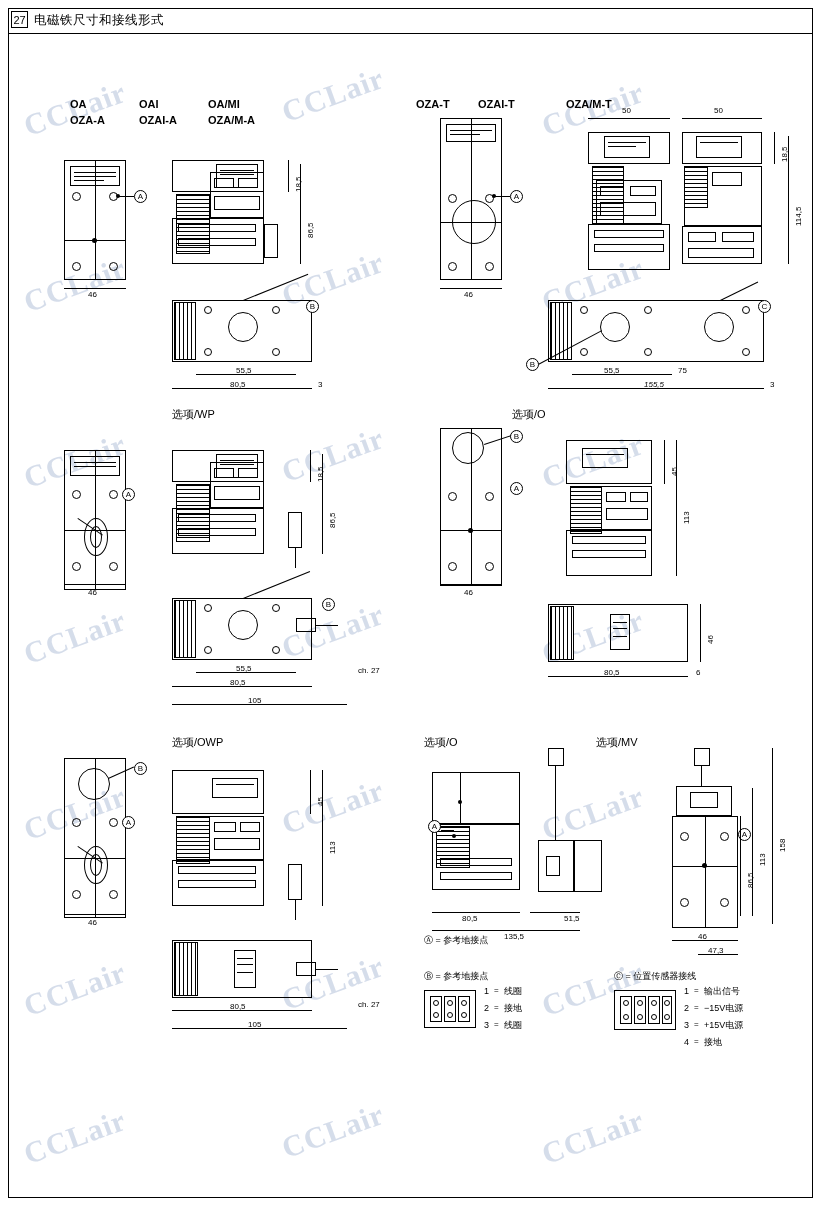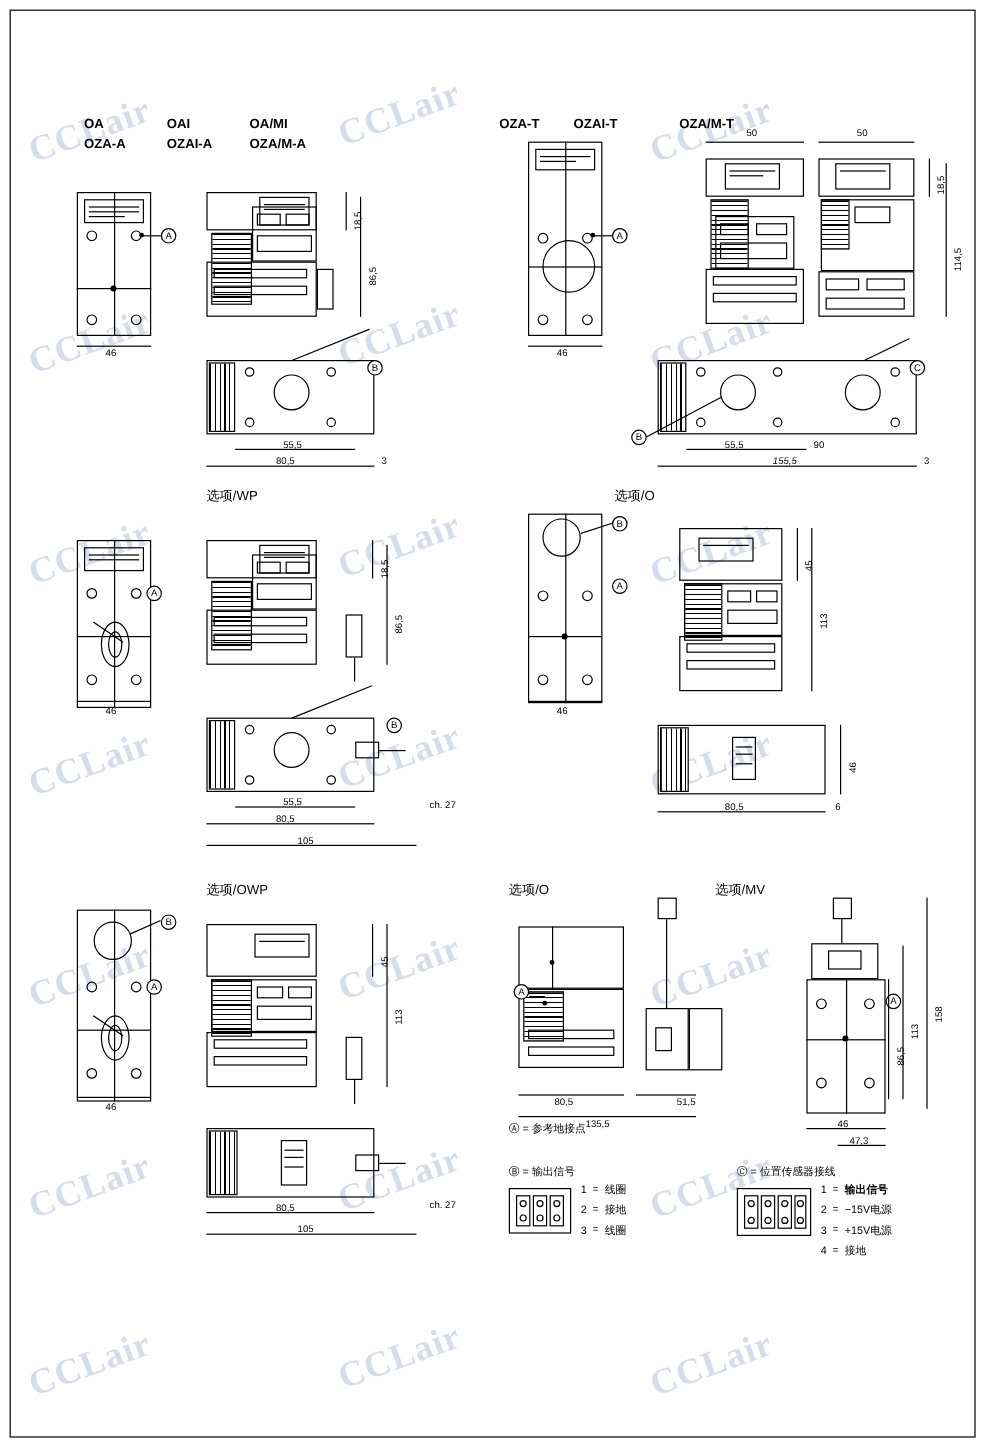--- a/index.html
+++ b/index.html
@@ -32,20 +32,24 @@
   .legend{position:absolute;font-size:9px;line-height:13px;white-space:nowrap;}
   .numlist{position:absolute;font-size:9px;line-height:14px;white-space:nowrap;}
 </style>
 </head>
 <body>
 
 <div id="page">
 
   <div class="frame"></div>
 
+  <div class="hdr">
+    <div class="pagenum">27</div>
+    <div class="hdrtitle">电磁铁尺寸和接线形式</div>
+  </div>
 
   <div class="wm" style="left:22px;  top:92px;">CCLair</div>
   <div class="wm" style="left:280px; top:78px;">CCLair</div>
   <div class="wm" style="left:540px; top:92px;">CCLair</div>
   <div class="wm" style="left:22px;  top:268px;">CCLair</div>
   <div class="wm" style="left:280px; top:262px;">CCLair</div>
   <div class="wm" style="left:540px; top:268px;">CCLair</div>
   <div class="wm" style="left:22px;  top:444px;">CCLair</div>
   <div class="wm" style="left:280px; top:438px;">CCLair</div>
   <div class="wm" style="left:540px; top:444px;">CCLair</div>
@@ -181,21 +185,21 @@
   <div class="circ" style="left:580px;top:348px; width:8px; height:8px;"></div>
   <div class="circ" style="left:644px;top:348px; width:8px; height:8px;"></div>
   <div class="circ" style="left:742px;top:306px; width:8px; height:8px;"></div>
   <div class="circ" style="left:742px;top:348px; width:8px; height:8px;"></div>
   <div class="ln hln" style="left:538px;top:364px; width:72px;transform:rotate(-28deg);transform-origin:0 0;"></div>
   <div class="cball" style="left:526px;top:358px; width:13px; height:13px;">B</div>
   <div class="ln hln" style="left:720px;top:300px; width:42px;transform:rotate(-26deg);transform-origin:0 0;"></div>
   <div class="cball" style="left:758px;top:300px; width:13px; height:13px;">C</div>
   <div class="ln hln" style="left:572px;top:374px; width:100px;"></div>
   <div class="dim" style="left:604px;top:366px;">55,5</div>
-  <div class="dim" style="left:678px;top:366px;">90</div>
+  <div class="dim" style="left:678px;top:366px;">75</div>
   <div class="ln hln" style="left:548px;top:388px; width:216px;"></div>
   <div class="dim" style="left:644px;top:380px;font-style:italic;">155,5</div>
   <div class="dim" style="left:770px;top:380px;">3</div>
 
   <div class="lbl" style="left:172px;top:408px;">选项/WP</div>
 
   <div class="box" style="left:64px; top:450px; width:62px; height:140px;"></div>
   <div class="box" style="left:70px; top:456px; width:50px; height:20px;"></div>
   <div class="ln hln" style="left:74px; top:462px; width:42px;"></div>
   <div class="ln hln" style="left:74px; top:466px; width:42px;"></div>
@@ -363,21 +367,21 @@
   <div class="dim" style="left:462px;top:914px;">80,5</div>
 
   <div class="box" style="left:548px;top:748px; width:16px; height:18px;"></div>
   <div class="ln vln" style="left:555px;top:766px; height:74px;"></div>
   <div class="box" style="left:538px;top:840px; width:36px; height:52px;"></div>
   <div class="box" style="left:546px;top:856px; width:14px; height:20px;"></div>
   <div class="box" style="left:574px;top:840px; width:28px; height:52px;"></div>
   <div class="ln hln" style="left:530px;top:912px; width:50px;"></div>
   <div class="dim" style="left:564px;top:914px;">51,5</div>
   <div class="ln hln" style="left:432px;top:930px; width:148px;"></div>
-  <div class="dim" style="left:488px;top:932px;">135,5</div>
+  <div class="dim" style="left:504px;top:932px;">135,5</div>
 
   <div class="box" style="left:694px;top:748px; width:16px; height:18px;"></div>
   <div class="ln vln" style="left:701px;top:766px; height:20px;"></div>
   <div class="box" style="left:676px;top:786px; width:56px; height:30px;"></div>
   <div class="box" style="left:690px;top:792px; width:28px; height:16px;"></div>
   <div class="boxthk" style="left:672px;top:816px; width:66px; height:112px;"></div>
   <div class="circ" style="left:680px;top:832px; width:9px; height:9px;"></div>
   <div class="circ" style="left:720px;top:832px; width:9px; height:9px;"></div>
   <div class="circ" style="left:680px;top:898px; width:9px; height:9px;"></div>
   <div class="circ" style="left:720px;top:898px; width:9px; height:9px;"></div>
@@ -390,21 +394,21 @@
   <div class="ln hln" style="left:698px;top:954px; width:40px;"></div>
   <div class="dim" style="left:708px;top:946px;">47,3</div>
   <div class="ln vln" style="left:752px;top:788px; height:128px;"></div>
   <div class="dim vert" style="left:758px;top:866px;">113</div>
   <div class="ln vln" style="left:740px;top:816px; height:100px;"></div>
   <div class="dim vert" style="left:746px;top:888px;">86,5</div>
   <div class="ln vln" style="left:772px;top:748px; height:176px;"></div>
   <div class="dim vert" style="left:778px;top:852px;">158</div>
 
   <div class="legend" style="left:424px;top:934px;">Ⓐ = 参考地接点</div>
-  <div class="legend" style="left:424px;top:970px;">Ⓑ = 输出信号</div>
+  <div class="legend" style="left:424px;top:970px;">Ⓑ = 参考地接点</div>
   <div class="legend" style="left:614px;top:970px;">Ⓒ = 位置传感器接线</div>
 
   <div class="box" style="left:424px;top:990px; width:52px; height:38px;"></div>
   <div class="box" style="left:430px;top:996px; width:12px; height:26px;"></div>
   <div class="box" style="left:444px;top:996px; width:12px; height:26px;"></div>
   <div class="box" style="left:458px;top:996px; width:12px; height:26px;"></div>
   <div class="circ" style="left:433px;top:1000px; width:6px; height:6px;"></div>
   <div class="circ" style="left:447px;top:1000px; width:6px; height:6px;"></div>
   <div class="circ" style="left:461px;top:1000px; width:6px; height:6px;"></div>
   <div class="circ" style="left:433px;top:1012px; width:6px; height:6px;"></div>
@@ -429,21 +433,21 @@
   <div class="circ" style="left:623px;top:1000px; width:6px; height:6px;"></div>
   <div class="circ" style="left:637px;top:1000px; width:6px; height:6px;"></div>
   <div class="circ" style="left:651px;top:1000px; width:6px; height:6px;"></div>
   <div class="circ" style="left:664px;top:1000px; width:6px; height:6px;"></div>
   <div class="circ" style="left:623px;top:1014px; width:6px; height:6px;"></div>
   <div class="circ" style="left:637px;top:1014px; width:6px; height:6px;"></div>
   <div class="circ" style="left:651px;top:1014px; width:6px; height:6px;"></div>
   <div class="circ" style="left:664px;top:1014px; width:6px; height:6px;"></div>
 
   <div class="numlist" style="left:684px;top:984px;">1</div>
-  <div class="numlist" style="left:704px;top:984px;font-weight:bold;">输出信号</div>
+  <div class="numlist" style="left:704px;top:984px;">输出信号</div>
   <div class="numlist" style="left:684px;top:1001px;">2</div>
   <div class="numlist" style="left:704px;top:1001px;">−15V电源</div>
   <div class="numlist" style="left:684px;top:1018px;">3</div>
   <div class="numlist" style="left:704px;top:1018px;">+15V电源</div>
   <div class="numlist" style="left:684px;top:1035px;">4</div>
   <div class="numlist" style="left:704px;top:1035px;">接地</div>
   <div class="dim" style="left:694px;top:986px;">=</div>
   <div class="dim" style="left:694px;top:1003px;">=</div>
   <div class="dim" style="left:694px;top:1020px;">=</div>
   <div class="dim" style="left:694px;top:1037px;">=</div>

